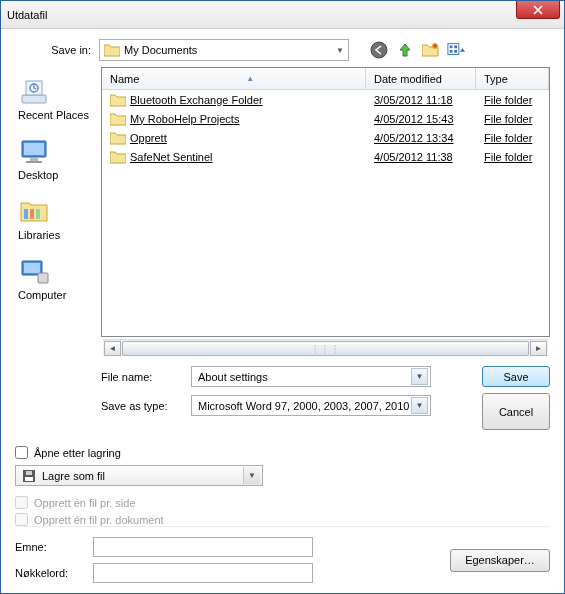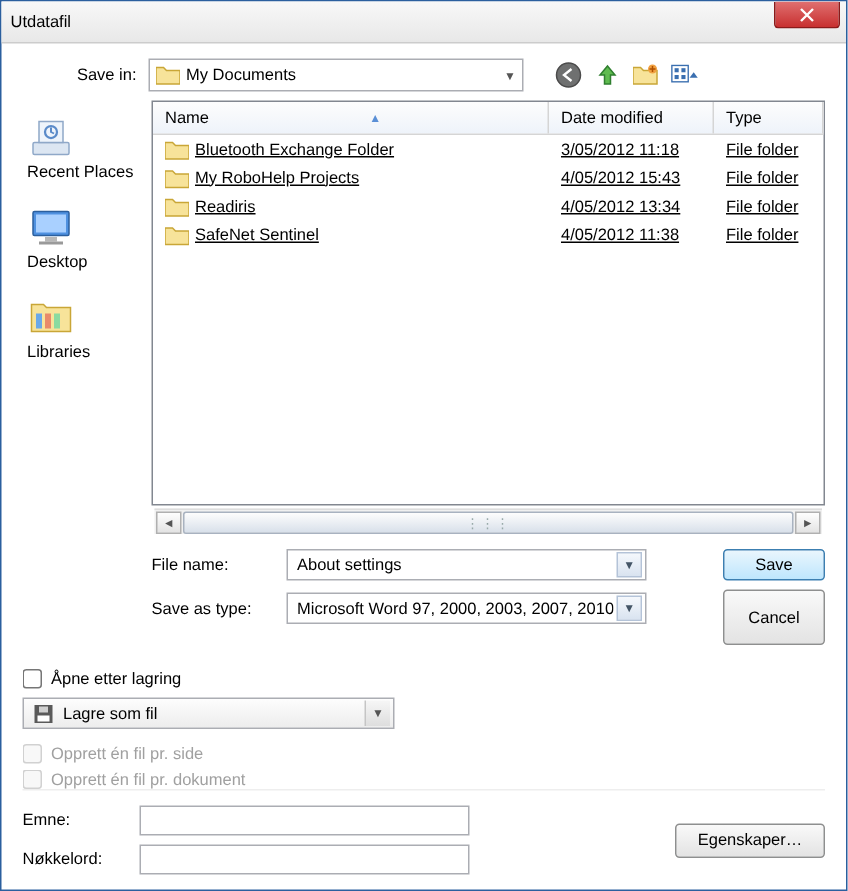--- a/index.html
+++ b/index.html
@@ -136,20 +136,30 @@
           <div class="pi">
               <svg width="32" height="32" viewBox="0 0 32 32">
                 <path d="M3 8 h8 l2 2 h16 v16 H3 z" fill="#f7e39a" stroke="#c9a637"></path>
                 <rect x="6" y="14" width="4" height="10" fill="#6aa8e8"></rect>
                 <rect x="12" y="14" width="4" height="10" fill="#e88a6a"></rect>
                 <rect x="18" y="14" width="4" height="10" fill="#8adba0"></rect>
               </svg>
             </div>
           <span>Libraries</span>
         </div>
+        <div class="place">
+          <div class="pi">
+              <svg width="32" height="32" viewBox="0 0 32 32">
+                <rect x="4" y="6" width="20" height="14" rx="1" fill="#4f91e0" stroke="#2b5f9e"></rect>
+                <rect x="6" y="8" width="16" height="10" fill="#a9d0ff"></rect>
+                <rect x="20" y="18" width="10" height="10" rx="1" fill="#d8d8d8" stroke="#8a8a8a"></rect>
+              </svg>
+            </div>
+          <span>Computer</span>
+        </div>
       </div>
 
       <div style="flex:1; display:flex; flex-direction:column; min-width:0;">
         <div class="filepane">
           <div class="headerrow">
             <div class="col col-name">
                 <span>Name</span>
                 <span class="sort-arrow">▲</span>
               </div>
             <div class="col col-date">
@@ -184,21 +194,21 @@
                 <div class="c c-date">4/05/2012 15:43</div>
                 <div class="c c-type">File folder</div>
               </div>
               <div class="filerow">
                 <div class="c c-name">
                   <span>
                     <svg width="16" height="14" viewBox="0 0 16 14">
                       <path d="M0 2 h5 l2 2 h9 v9 H0 z" fill="#f7e39a" stroke="#c9a637"></path>
                     </svg>
                   </span>
-                  <span>Readiris</span>
+                  <span>Opprett</span>
                 </div>
                 <div class="c c-date">4/05/2012 13:34</div>
                 <div class="c c-type">File folder</div>
               </div>
               <div class="filerow">
                 <div class="c c-name">
                   <span>
                     <svg width="16" height="14" viewBox="0 0 16 14">
                       <path d="M0 2 h5 l2 2 h9 v9 H0 z" fill="#f7e39a" stroke="#c9a637"></path>
                     </svg>

